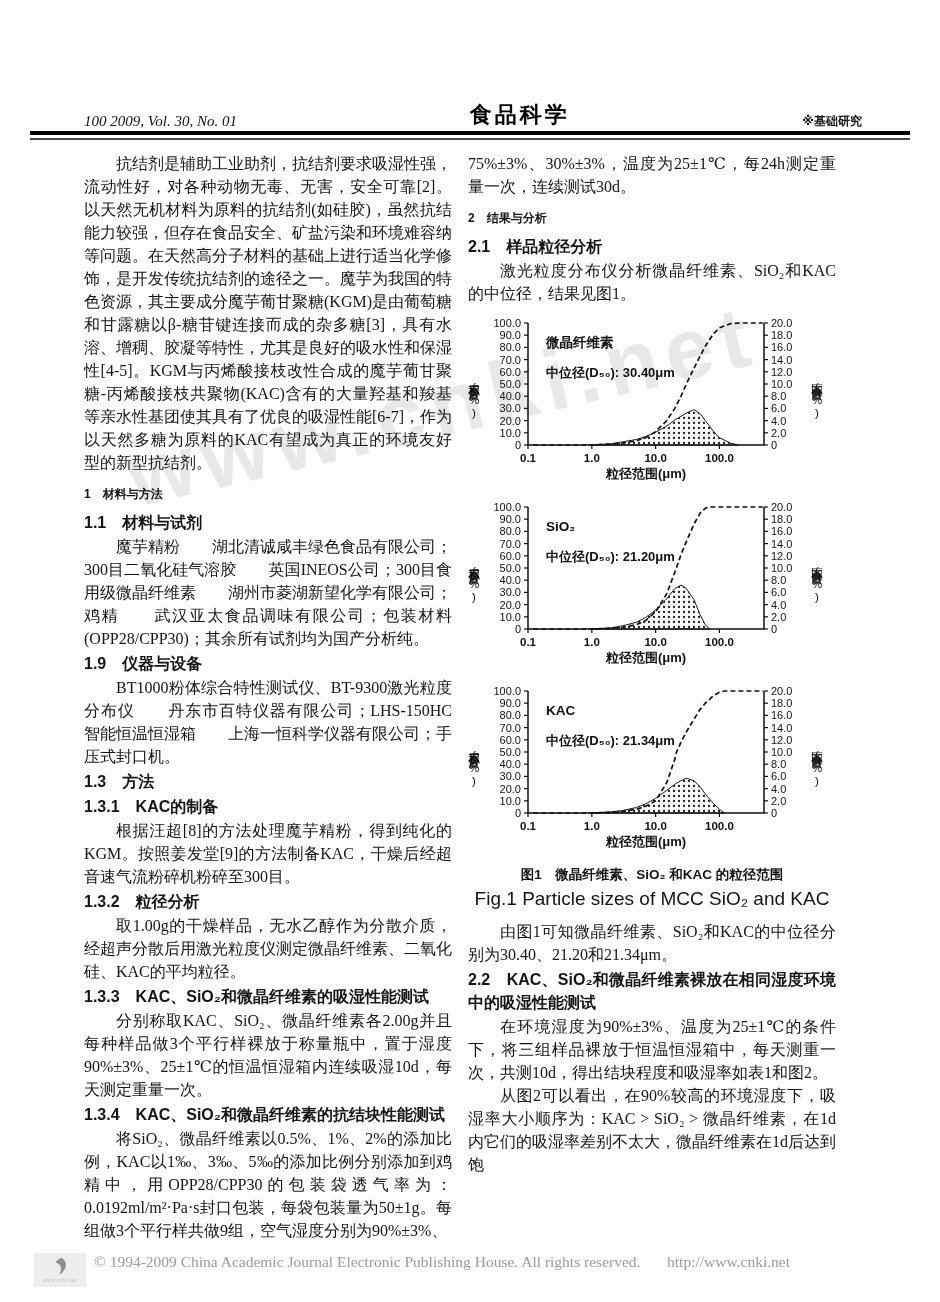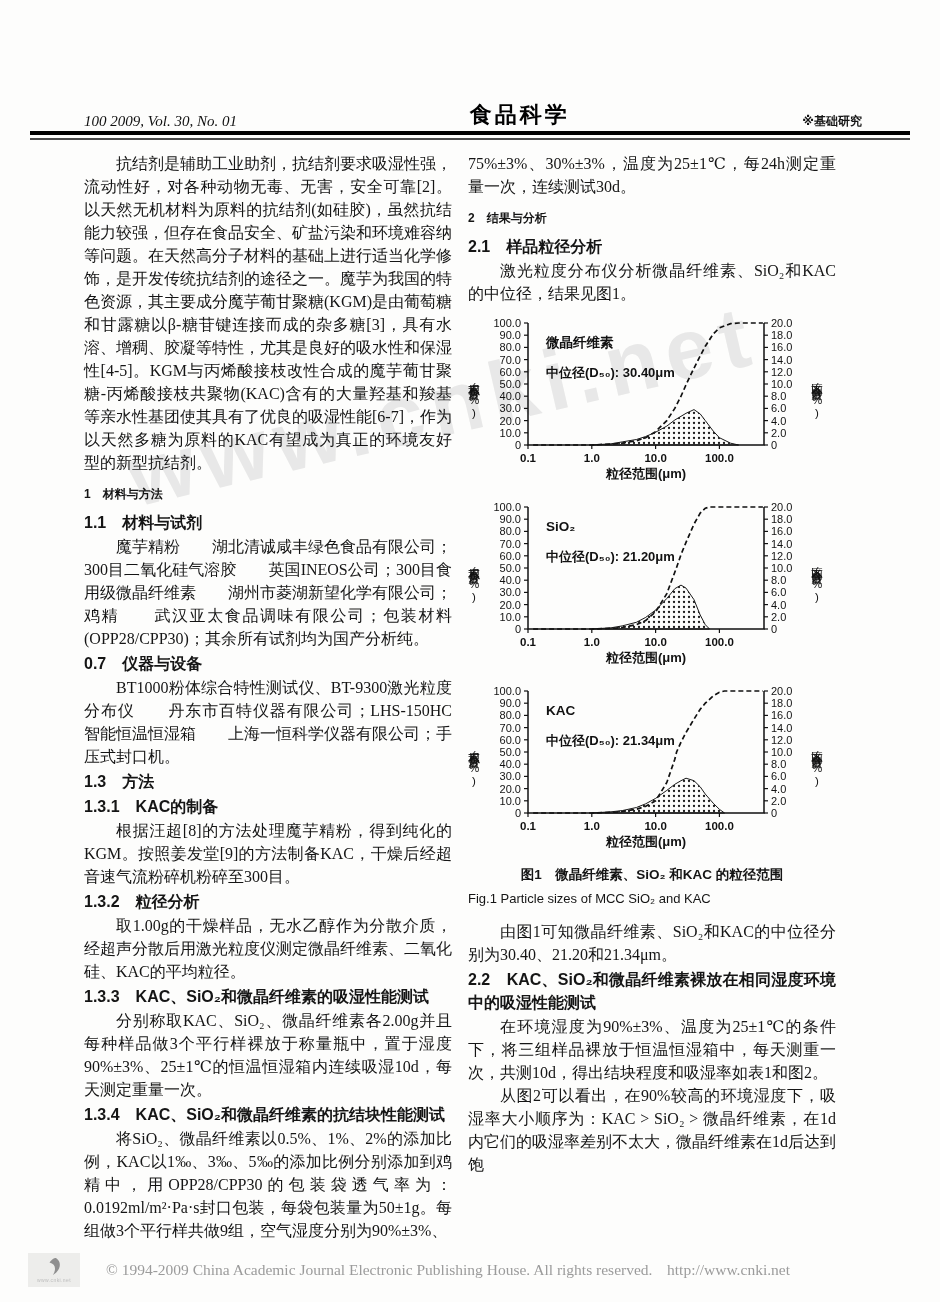--- a/index.html
+++ b/index.html
@@ -35,25 +35,25 @@
   .chart-host{position:relative;width:372px;height:180px;margin:0 0 4px -6px;}
   .plot-svg{position:absolute;left:0;top:0;
             font-family:"Liberation Sans","DejaVu Sans",sans-serif;}
   .vlab{position:absolute;writing-mode:vertical-rl;text-orientation:upright;font-size:11.5px;
         font-family:"Liberation Sans","DejaVu Sans",sans-serif;top:50%;transform:translateY(-58%);
         letter-spacing:1px;color:#111;}
   .vleft{left:0;}
   .vright{right:6px;}
   .cap-cn{font-family:"Liberation Sans","DejaVu Sans",sans-serif;font-weight:bold;font-size:13.5px;
           text-align:center;text-indent:0;margin:2px 0 1px;}
-  .cap-en{font-family:"Liberation Sans","DejaVu Sans",sans-serif;font-size:13px;text-align:left;
+  .cap-en{font-family:"Liberation Sans","DejaVu Sans",sans-serif;font-size:19px;text-align:center;
           text-indent:0;margin:0 0 10px;}
   
-  .footer{position:absolute;top:1253px;left:28px;right:30px;display:flex;align-items:center;
-          gap:26px;z-index:2;color:#9b9b9b;font-size:15.5px;}
+  .footer{position:absolute;top:1253px;left:34px;right:30px;display:flex;align-items:flex-start;
+          gap:8px;z-index:2;color:#9b9b9b;font-size:15.5px;}
   .cnki-logo{width:52px;height:34px;background:#ededeb;display:flex;flex-direction:column;
              align-items:center;justify-content:center;}
   .logo-url{font-size:5px;color:#bdbdbd;letter-spacing:0.4px;line-height:6px;
             font-family:"Liberation Sans","DejaVu Sans",sans-serif;}
   .foot-text{flex:1;display:flex;justify-content:space-between;align-items:center;}
   .foot-copy{color:#9b9b9b;}
   .foot-url{color:#9b9b9b;margin-right:120px;}
 </style>
 </head>
 <body>
@@ -68,21 +68,21 @@
     <span class="hdr-right">※基础研究</span>
   </div>
   <div class="rule1"></div>
   <div class="rule2"></div>
 
   <div class="col col-left">
     <p class="para">抗结剂是辅助工业助剂，抗结剂要求吸湿性强，流动性好，对各种动物无毒、无害，安全可靠[2]。以天然无机材料为原料的抗结剂(如硅胶)，虽然抗结能力较强，但存在食品安全、矿盐污染和环境难容纳等问题。在天然高分子材料的基础上进行适当化学修饰，是开发传统抗结剂的途径之一。魔芋为我国的特色资源，其主要成分魔芋葡甘聚糖(KGM)是由葡萄糖和甘露糖以β-糖苷键连接而成的杂多糖[3]，具有水溶、增稠、胶凝等特性，尤其是良好的吸水性和保湿性[4-5]。KGM与丙烯酸接枝改性合成的魔芋葡甘聚糖-丙烯酸接枝共聚物(KAC)含有的大量羟基和羧基等亲水性基团使其具有了优良的吸湿性能[6-7]，作为以天然多糖为原料的KAC有望成为真正的环境友好型的新型抗结剂。</p>
     <p class="hA">1　材料与方法</p>
     <p class="hB">1.1　材料与试剂</p>
     <p class="para">魔芋精粉　　湖北清诚咸丰绿色食品有限公司；300目二氧化硅气溶胶　　英国INEOS公司；300目食用级微晶纤维素　　湖州市菱湖新望化学有限公司；鸡精　　武汉亚太食品调味有限公司；包装材料(OPP28/CPP30)；其余所有试剂均为国产分析纯。</p>
-    <p class="hB">0.7　仪器与设备</p>
+    <p class="hB">1.9　仪器与设备</p>
     <p class="para">BT1000粉体综合特性测试仪、BT-9300激光粒度分布仪　　丹东市百特仪器有限公司；LHS-150HC智能恒温恒湿箱　　上海一恒科学仪器有限公司；手压式封口机。</p>
     <p class="hB">1.3　方法</p>
     <p class="hB">1.3.1　KAC的制备</p>
     <p class="para">根据汪超[8]的方法处理魔芋精粉，得到纯化的KGM。按照姜发堂[9]的方法制备KAC，干燥后经超音速气流粉碎机粉碎至300目。</p>
     <p class="hB">1.3.2　粒径分析</p>
     <p class="para">取1.00g的干燥样品，无水乙醇作为分散介质，经超声分散后用激光粒度仪测定微晶纤维素、二氧化硅、KAC的平均粒径。</p>
     <p class="hB">1.3.3　KAC、SiO₂和微晶纤维素的吸湿性能测试</p>
     <p class="para">分别称取KAC、SiO₂、微晶纤维素各2.00g并且每种样品做3个平行样裸放于称量瓶中，置于湿度90%±3%、25±1℃的恒温恒湿箱内连续吸湿10d，每天测定重量一次。</p>
     <p class="hB">1.3.4　KAC、SiO₂和微晶纤维素的抗结块性能测试</p>
     <p class="para">将SiO₂、微晶纤维素以0.5%、1%、2%的添加比例，KAC以1‰、3‰、5‰的添加比例分别添加到鸡精中，用OPP28/CPP30的包装袋透气率为：0.0192ml/m²·Pa·s封口包装，每袋包装量为50±1g。每组做3个平行样共做9组，空气湿度分别为90%±3%、</p>

